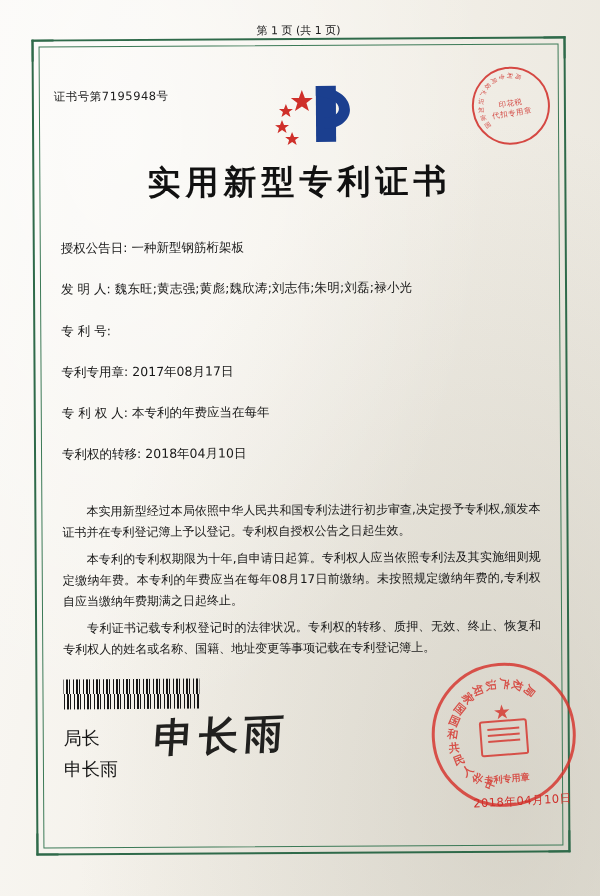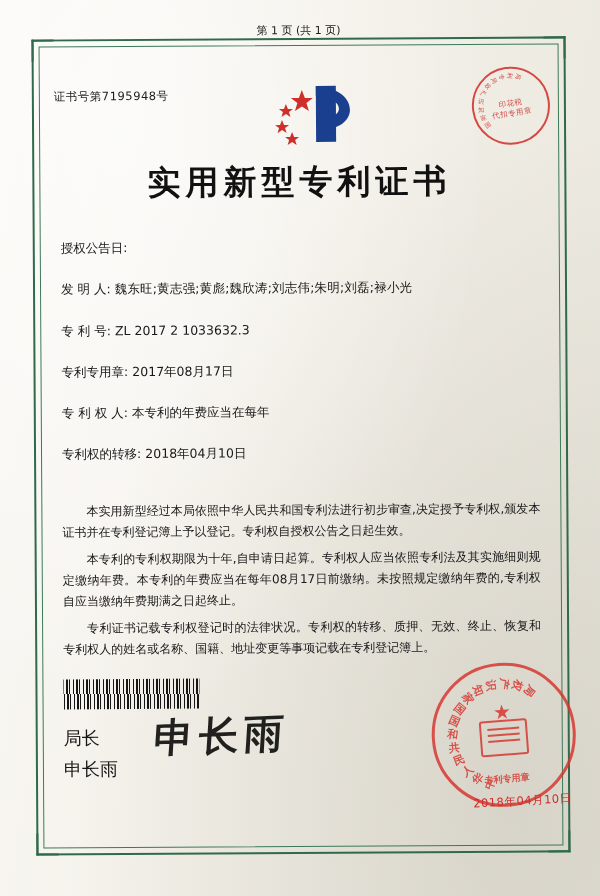--- a/index.html
+++ b/index.html
@@ -327,28 +327,28 @@
           <div>印花税</div>
           <div>代扣专用章</div>
         </div>
       </div>
 
       <div class="title">实用新型专利证书</div>
 
       <div class="fields">
         <div class="field-row">
           <span class="field-label">授权公告日:</span>
+          <span class="field-value">一种新型钢筋桁架板</span>
         </div>
         <div class="field-row names">
           <span class="field-label">发 明 人:</span>
           <span class="field-value">魏东旺;黄志强;黄彪;魏欣涛;刘志伟;朱明;刘磊;禄小光</span>
         </div>
         <div class="field-row">
           <span class="field-label">专 利 号:</span>
-          <span class="field-value">ZL 2017 2 1033632.3</span>
         </div>
         <div class="field-row">
           <span class="field-label">专利专用章:</span>
           <span class="field-value">2017年08月17日</span>
         </div>
         <div class="field-row">
           <span class="field-label">专 利 权 人:</span>
           <span class="field-value">本专利的年费应当在每年</span>
         </div>
         <div class="field-row">

